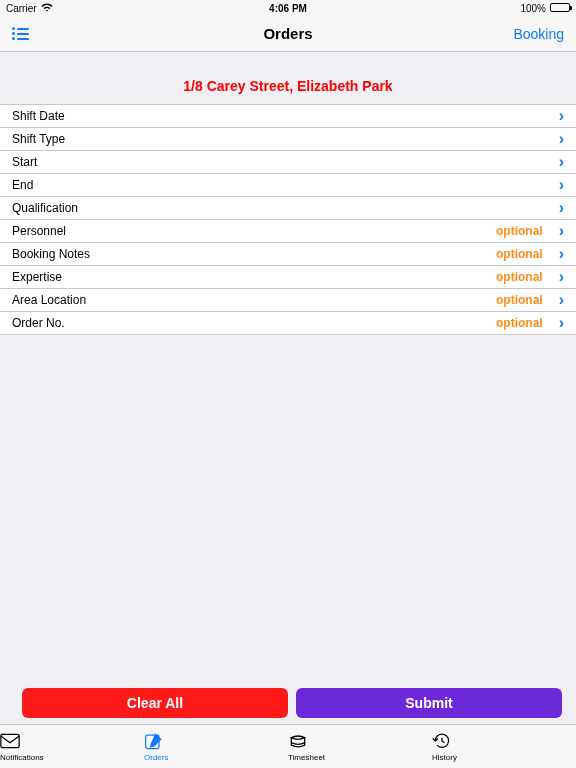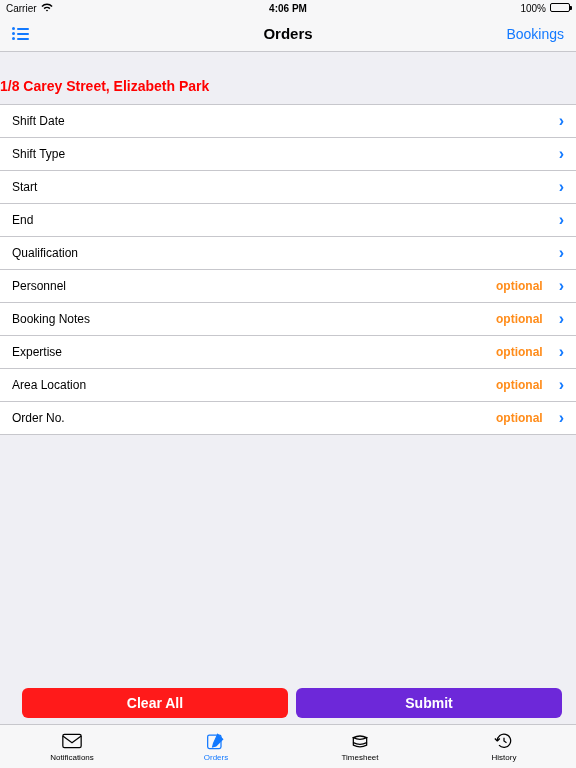--- a/index.html
+++ b/index.html
@@ -16,38 +16,38 @@
 
 .nav-bar { height: 36px; background: #f7f7f8; border-bottom: 1px solid #c7c7cc; display: flex; align-items: center; justify-content: space-between; padding: 0 12px; position: relative; }
 .nav-title { position: absolute; left: 50%; transform: translateX(-50%); font-size: 15px; font-weight: 600; color: #000; }
 .nav-right { color: #1279ff; font-size: 14px; }
 .menu-icon { display: flex; flex-direction: column; gap: 2px; }
 .menu-icon span { display: flex; align-items: center; gap: 2px; }
 .menu-icon span::before { content: ""; width: 3px; height: 3px; background: #1279ff; border-radius: 50%; }
 .menu-icon span::after { content: ""; width: 12px; height: 2px; background: #1279ff; border-radius: 1px; }
 
 
-.address-header { padding: 26px 0 10px; font-size: 14px; font-weight: 700; color: #ff0000; }
+.address-header { text-align: center; padding: 26px 0 10px; font-size: 14px; font-weight: 700; color: #ff0000; }
 
 
 .list { border-top: 1px solid #c7c7cc; }
-.row { height: 33px; background: #fff; border-bottom: 1px solid #c7c7cc; display: flex; align-items: center; padding: 0 12px; font-size: 12px; cursor: pointer; }
+.row { height: 23px; background: #fff; border-bottom: 1px solid #c7c7cc; display: flex; align-items: center; padding: 0 12px; font-size: 12px; cursor: pointer; }
 .row-label { flex: 1; color: #000; }
 .row-value { color: #ff8c1a; margin-right: 16px; font-weight: bold; }
 .chevron { color: #1279ff; font-size: 16px; font-weight: 600; }
 
 
 .button-row { position: absolute; bottom: 50px; left: 8px; right: 0; display: flex; gap: 8px; padding: 0 14px; }
 .btn { flex: 1; height: 30px; border: none; border-radius: 6px; color: #fff; font-size: 14px; font-weight: 700; cursor: pointer; }
 .btn-clear { background: #ff1a1a; }
 .btn-submit { background: #6d28d9; }
 
 
 .tab-bar { position: absolute; bottom: 0; left: 0; right: 0; height: 44px; background: #f7f7f8; border-top: 1px solid #c7c7cc; display: flex; }
-.tab { flex: 1; display: flex; flex-direction: column; align-items: center; justify-content: center; gap: 1px; font-size: 8px; color: #000; cursor: pointer; }
+.tab { flex: 1; display: flex; flex-direction: column; align-items: flex-start; justify-content: center; gap: 1px; font-size: 8px; color: #000; cursor: pointer; }
 .tab.active { color: #1279ff; }
 .tab svg { width: 20px; height: 18px; }
 </style>
 </head>
 <body>
 
 <div class="status-bar">
   <div class="status-left">
     <span>Carrier</span>
     <span>
@@ -63,21 +63,21 @@
   </div>
 </div>
 
 <div class="nav-bar">
   <div class="menu-icon">
     <span></span>
       <span></span>
       <span></span>
   </div>
   <div class="nav-title">Orders</div>
-  <div class="nav-right">Bookings</div>
+  <div class="nav-right">Booking</div>
 </div>
 
 <div class="address-header">1/8 Carey Street, Elizabeth Park</div>
 
 <div class="list">
   <div class="row">
     <span class="row-label">Shift Date</span>
     <span class="row-value"></span>
     <span class="chevron">›</span>
   </div>

